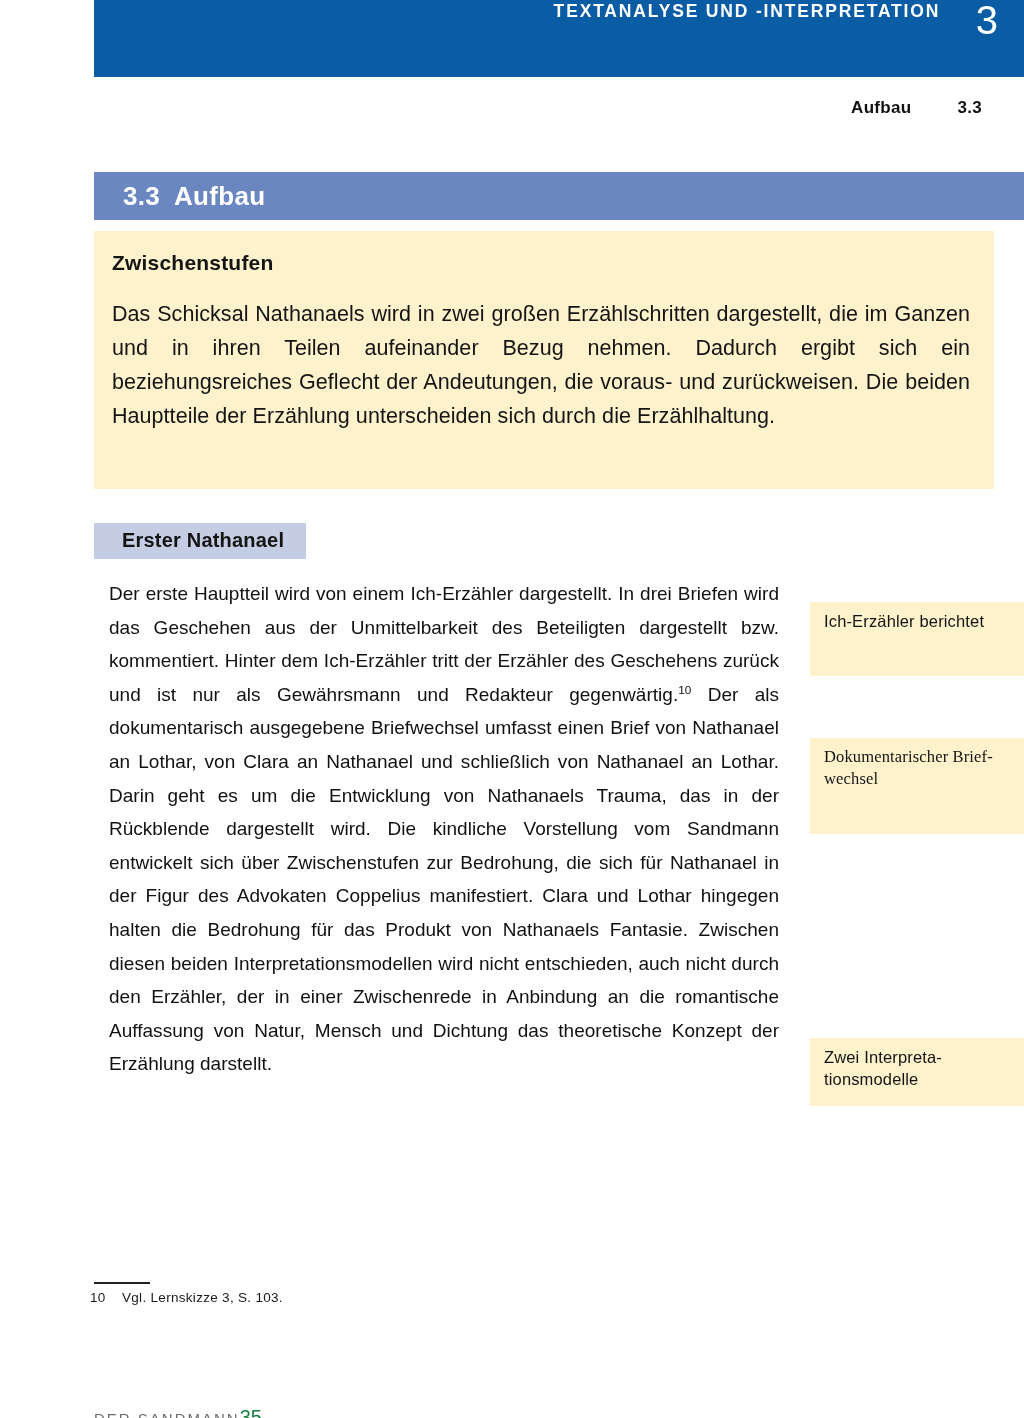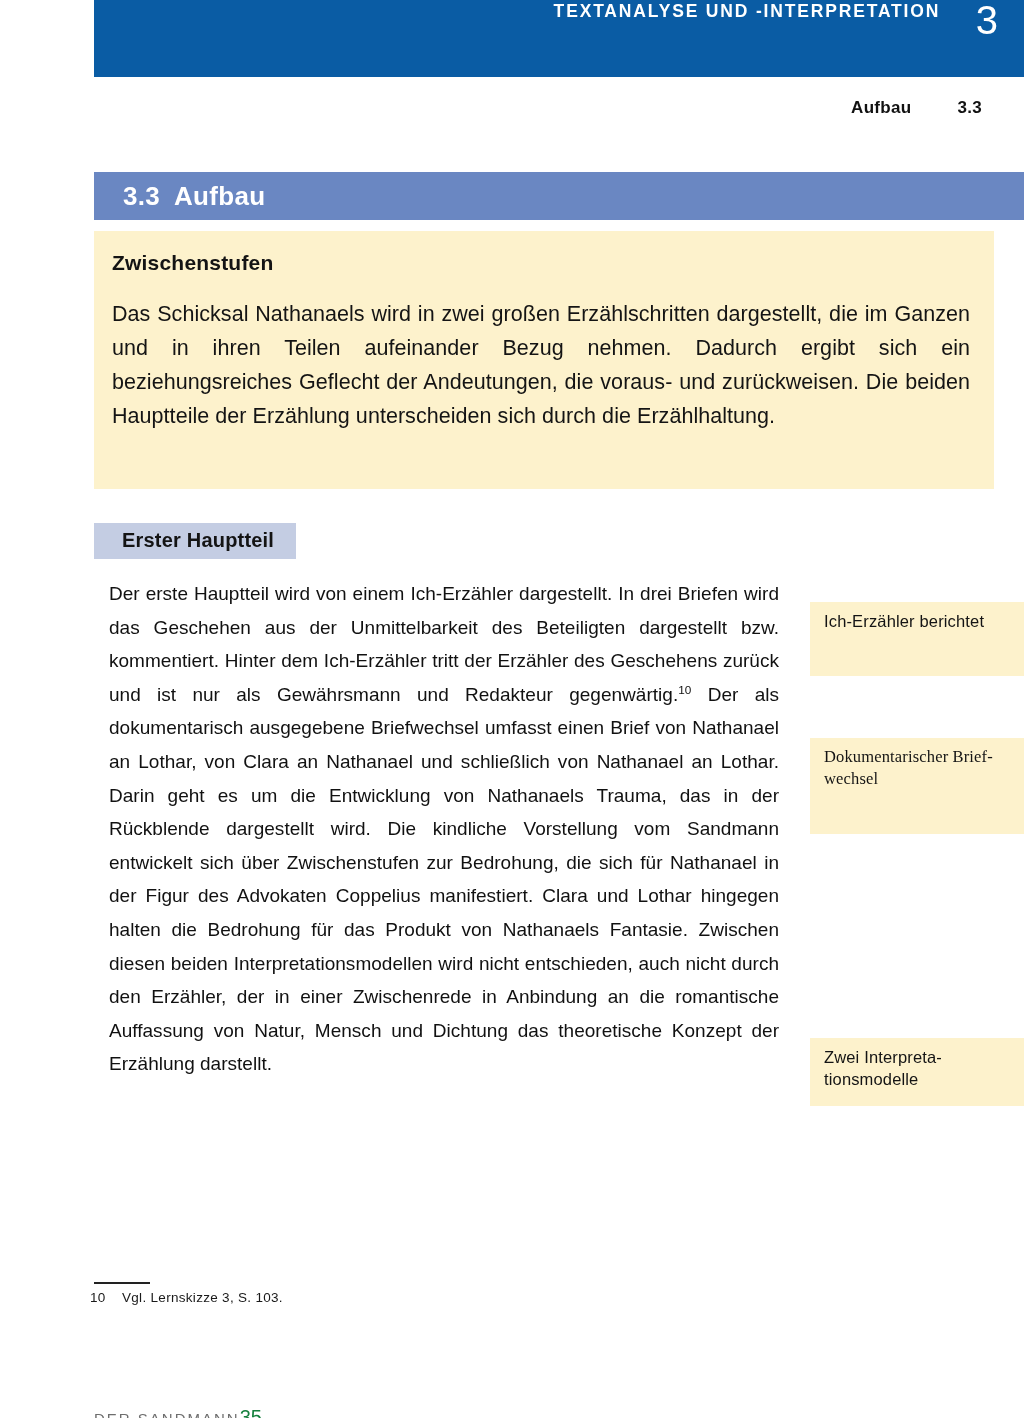--- a/index.html
+++ b/index.html
@@ -247,21 +247,21 @@
 <div class="section-band">
   <span class="section-num">3.3</span>
   <span class="section-title">Aufbau</span>
 </div>
 
 <div class="summary-box">
   <div class="summary-heading">Zwischenstufen</div>
   <p class="summary-body">Das Schicksal Nathanaels wird in zwei großen Erzählschritten dargestellt, die im Ganzen und in ihren Teilen aufeinander Bezug nehmen. Dadurch ergibt sich ein beziehungsreiches Geflecht der Andeutungen, die voraus- und zurückweisen. Die beiden Hauptteile der Erzählung unterscheiden sich durch die Erzählhaltung.</p>
 </div>
 
-<div class="part-label">Erster Hauptteil</div>
+<div class="part-label">Erster Nathanael</div>
 
 <div class="body-column">
   <p class="body-paragraph">
     <span>Der erste Hauptteil wird von einem Ich-Erzähler dargestellt. In drei Briefen wird das Geschehen aus der Unmittelbarkeit des Beteiligten dargestellt bzw. kommentiert. Hinter dem Ich-Erzähler tritt der Erzähler des Geschehens zurück und ist nur als Gewährsmann und Redakteur gegenwärtig.</span><sup>10</sup><span> Der als dokumentarisch ausgegebene Briefwechsel umfasst einen Brief von Nathanael an Lothar, von Clara an Nathanael und schließlich von Nathanael an Lothar. Darin geht es um die Entwicklung von Nathanaels Trauma, das in der Rückblende dargestellt wird. Die kindliche Vorstellung vom Sandmann entwickelt sich über Zwischenstufen zur Bedrohung, die sich für Nathanael in der Figur des Advokaten Coppelius manifestiert. Clara und Lothar hingegen halten die Bedrohung für das Produkt von Nathanaels Fantasie. Zwischen diesen beiden Interpretationsmodellen wird nicht entschieden, auch nicht durch den Erzähler, der in einer Zwischenrede in Anbindung an die romantische Auffassung von Natur, Mensch und Dichtung das theoretische Konzept der Erzählung darstellt.</span>
   </p>
 </div>
 
 <div class="margin-note" id="margin-note-0">Ich-Erzähler berichtet</div>
 <div class="margin-note" id="margin-note-1">Dokumen­tarischer Brief­wechsel</div>
 <div class="margin-note" id="margin-note-2">Zwei Interpreta­tionsmodelle</div>

